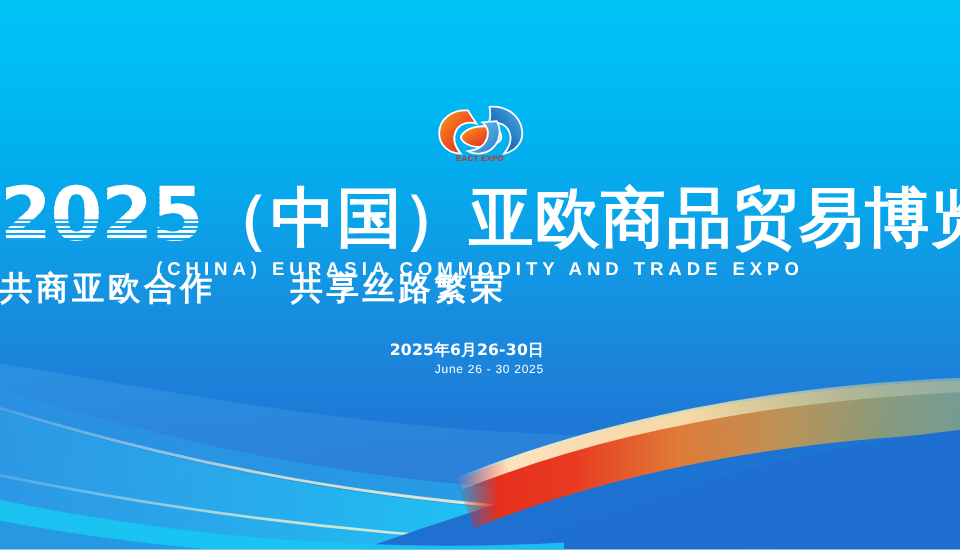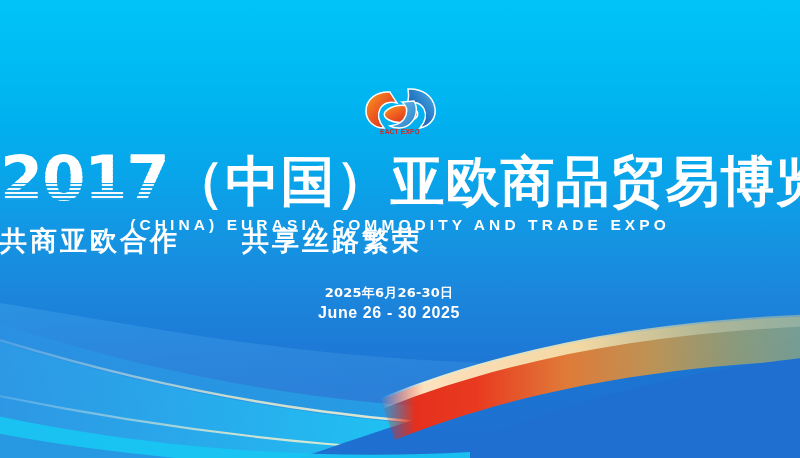--- a/index.html
+++ b/index.html
@@ -127,33 +127,33 @@
 
   
   .meta {
     position: absolute;
     left: 0; right: 0;
     top: 284px;
     display: flex;
     justify-content: center;
     gap: 22px;
   }
-  .meta-col { text-align: center; }
+  .meta-col { text-align: right; }
   .meta-cn {
     font-size: 13px;
     font-weight: bold;
     color: #ffffff;
     letter-spacing: 0.2px;
     line-height: 1.35;
     white-space: nowrap;
     font-family: "DejaVu Sans", "Liberation Sans", sans-serif;
   }
   .meta-en {
-    font-size: 16px;
-    font-weight: bold;
+    font-size: 10px;
+    font-weight: normal;
     color: #ffffff;
     letter-spacing: 0.6px;
     line-height: 1.35;
     white-space: nowrap;
   }
 </style>
 </head>
 <body>
 
 <div id="banner">
@@ -259,21 +259,21 @@
 
       <path d="M104 30 C112 44 110 64 96 76 C84 86 66 86 56 80
                C72 78 84 70 88 58 C91 48 88 38 80 32 Z" fill="url(#lgBlue2)" stroke="#ffffff" stroke-width="3"></path>
 
       <text x="76" y="96" text-anchor="middle" font-family="Liberation Sans, sans-serif" font-size="13" font-weight="bold" fill="#d7261b" letter-spacing="0.5">EACT EXPO</text>
     </svg>
   </div>
 
   <div class="title-block">
     <div class="main-title">
-      <span class="year">2017</span>
+      <span class="year">2025</span>
       <span class="cn-title">（中国）亚欧商品贸易博览会</span>
     </div>
     <div class="en-title">(CHINA) EURASIA COMMODITY AND TRADE EXPO</div>
   </div>
 
   <div class="slogans">
     <div class="slogan">
       <div class="slogan-cn">共商亚欧合作</div>
     </div>
     <div class="slogan">

